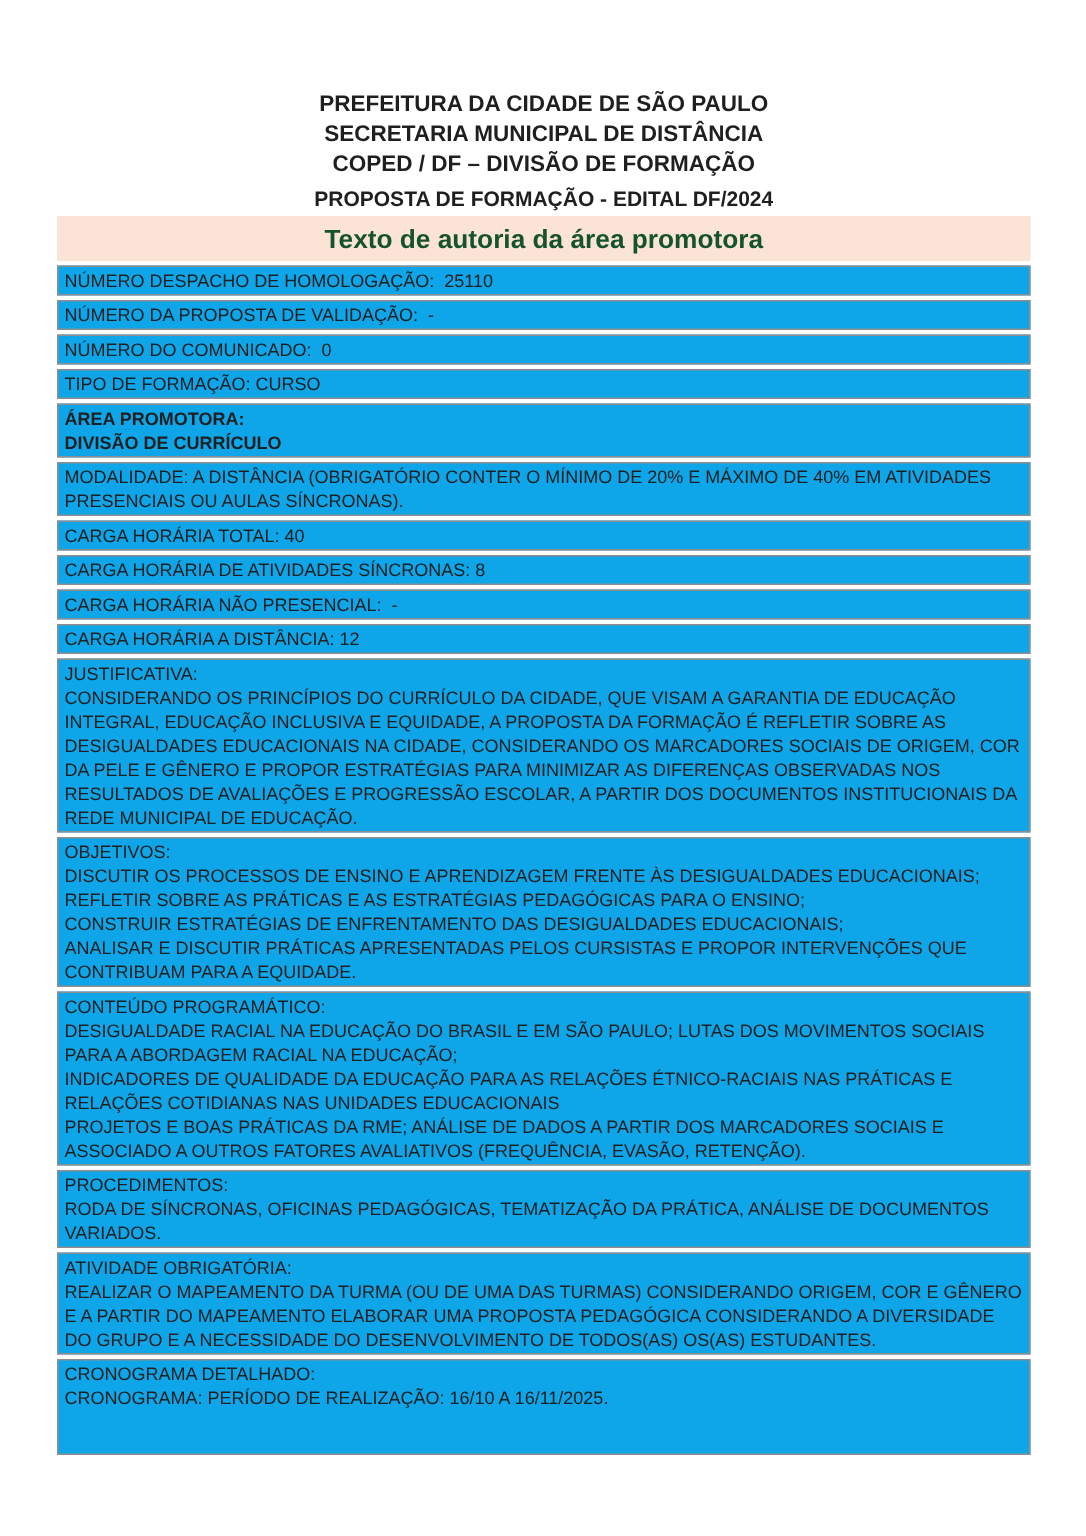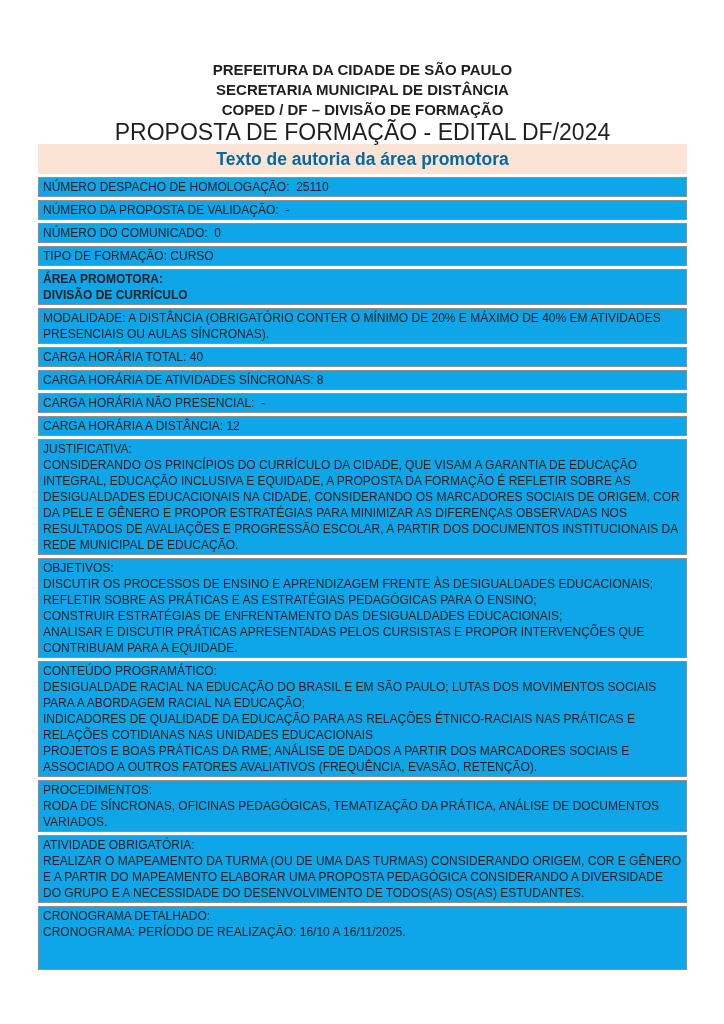--- a/index.html
+++ b/index.html
@@ -24,28 +24,28 @@
   .doc-header {
     text-align: center;
   }
   .h-line {
     font-weight: bold;
     font-size: 15px;
     line-height: 20px;
     white-space: nowrap;
   }
   .h-title {
-    font-weight: normal;
-    font-size: 23px;
+    font-weight: bold;
+    font-size: 14px;
     line-height: 24px;
     white-space: nowrap;
   }
   .banner {
     background: #fbe4d5;
-    color: #0369a1;
+    color: #14532d;
     font-weight: bold;
     font-size: 17.5px;
     height: 30px;
     line-height: 30px;
     text-align: center;
     margin-bottom: 3px;
     white-space: nowrap;
     overflow: hidden;
   }
   .row {

